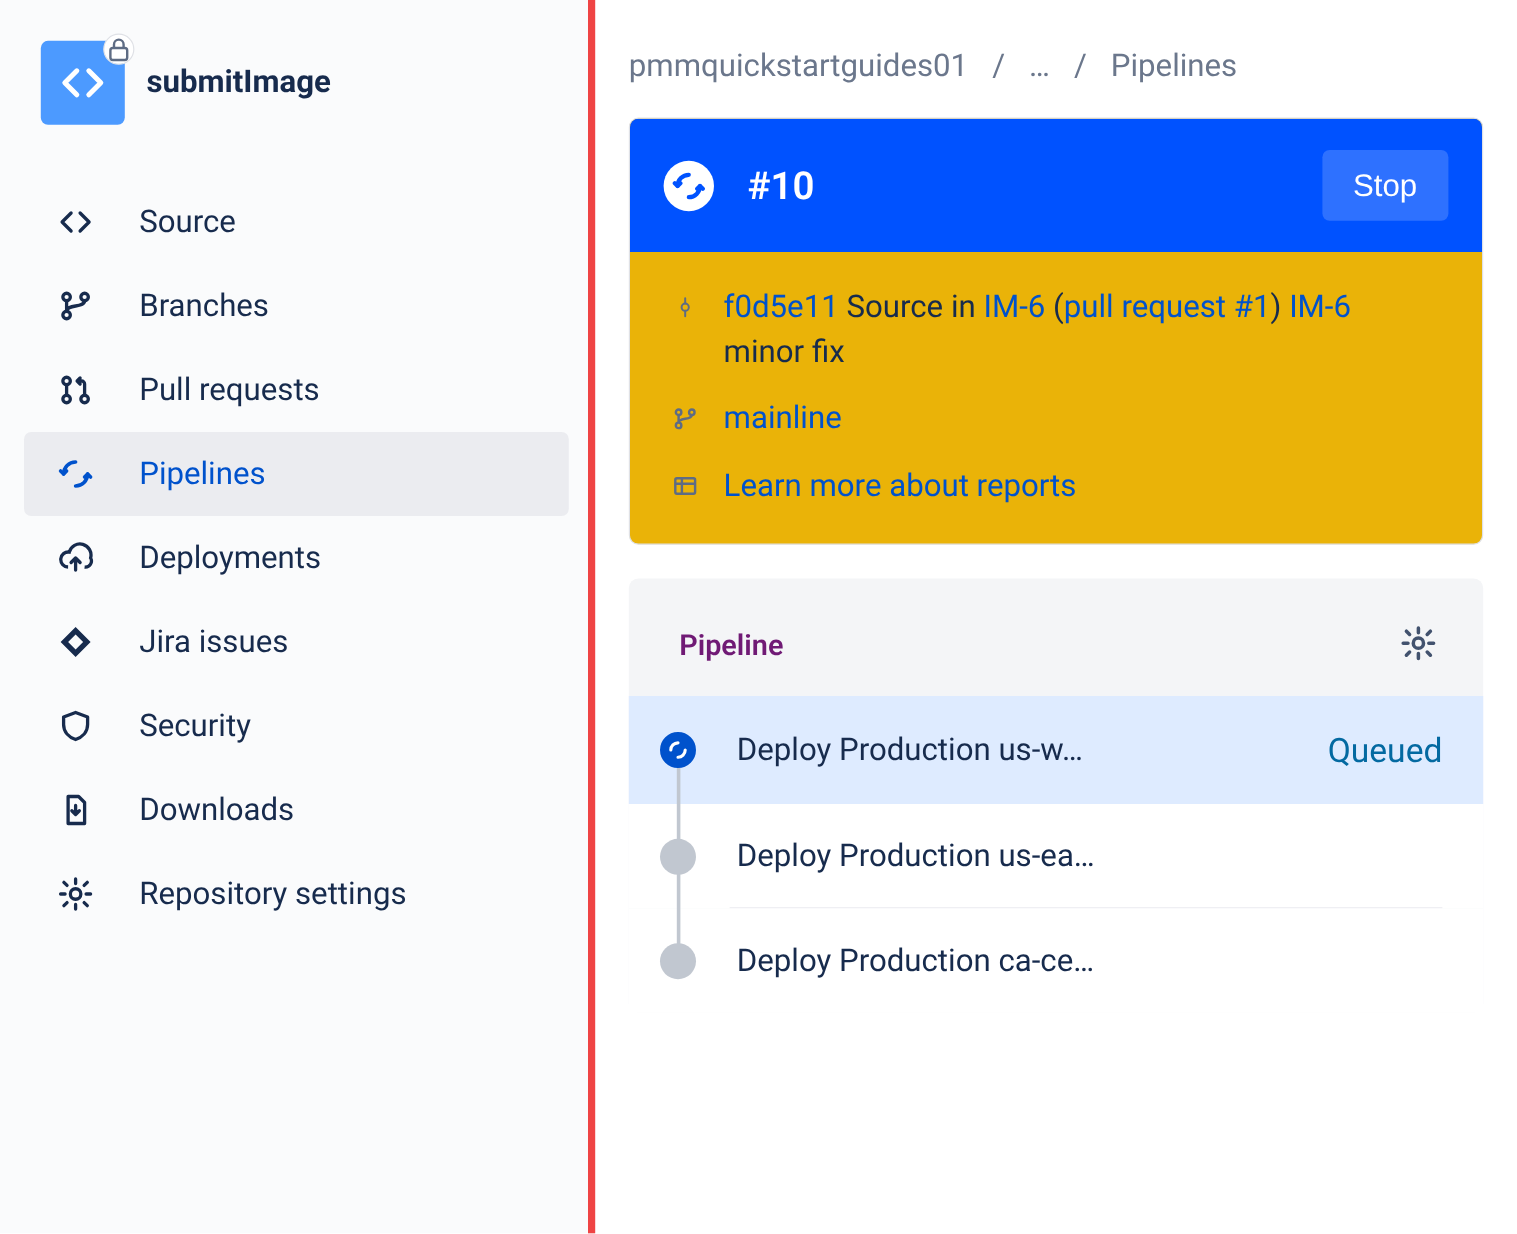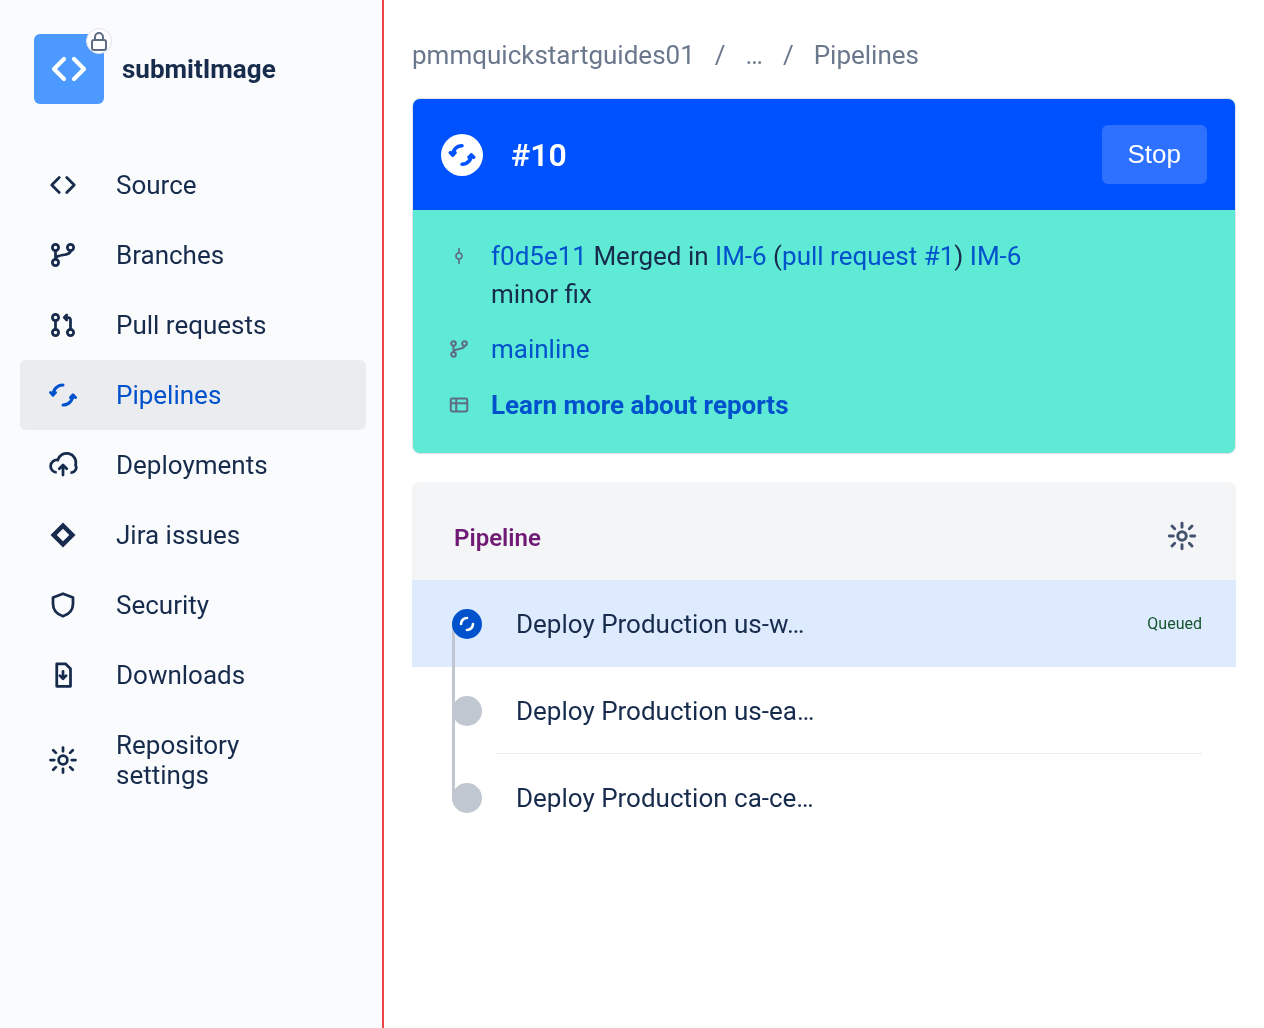--- a/index.html
+++ b/index.html
@@ -7,23 +7,23 @@
     font-family: -apple-system, BlinkMacSystemFont, "Segoe UI", Roboto, Helvetica, Arial, sans-serif;
     background: #fff;
     color: #172B4D;
     display: flex;
     width: 1264px;
     height: 1028px;
     overflow: hidden;
   }
   
   .sidebar {
-    width: 384px;
+    width: 496px;
     background: #FAFBFC;
-    border-right: 2px solid #ef4444;
+    border-right: 6px solid #ef4444;
     padding: 24px 16px 24px 20px;
   }
   .repo-header {
     display: flex;
     align-items: center;
     gap: 18px;
     padding: 10px 14px 28px 14px;
   }
   .repo-icon {
     width: 70px; height: 70px;
@@ -77,21 +77,21 @@
     display: flex;
     gap: 20px;
     align-items: center;
   }
   .breadcrumb .sep { color: #6B778C; }
   
   .run-card {
     border-radius: 8px;
     overflow: hidden;
     border: 1px solid #DFE1E6;
-    background: #5eead4;
+    background: #eab308;
   }
   .run-header {
     background: #0052FF;
     color: #fff;
     display: flex;
     align-items: center;
     padding: 26px 28px;
     gap: 28px;
   }
   .run-status-icon {
@@ -125,21 +125,21 @@
     font-size: 26px;
     color: #172B4D;
   }
   .run-row .row-icon {
     width: 24px; height: 28px; flex-shrink:0;
     display:flex; align-items:center; justify-content:center;
     margin-top: 4px;
   }
   .run-row .row-text { line-height: 1.45; }
   .link { color: #0052CC; }
-  .link.bold { font-weight: 700; }
+  .link.bold { font-weight: 400; }
   .avatar-row { display:flex; align-items:center; justify-content: space-between; }
   .avatar {
     width: 46px; height: 46px; border-radius: 50%;
     background: #00875A; color:#fff;
     display:flex; align-items:center; justify-content:center;
     font-size: 17px; font-weight: 600;
     flex-shrink:0;
   }
   
   .steps-card {
@@ -149,21 +149,21 @@
   }
   .steps-header {
     display:flex; align-items:center; justify-content:space-between;
     padding: 12px 38px 24px 42px;
   }
   .steps-title { font-size: 24px; font-weight: 600; color: #701a75; }
   .gear { cursor:pointer; }
   .step-list { }
   .step-item {
     display:flex; align-items:center;
-    padding: 28px 34px 28px 40px;
+    padding: 28px 34px 28px 26px;
     gap: 34px;
     font-size: 26px;
     position: relative;
     border-top: 1px solid transparent;
   }
   .step-item.active { background: #DEEBFF; }
   .step-item:not(.active) { background: #fff; }
   .step-item:not(:last-child)::after{
     content:"";
     position:absolute;
@@ -179,21 +179,21 @@
     z-index:1;
   }
   .step-status.running { background:#0052CC; border: 3px solid #0052CC; }
   .step-status.pending { background:#C1C7D0; }
   .step-line {
     position:absolute;
     left: 40px; top: -46px; width: 3px; height: 92px;
     background: #C1C7D0;
   }
   .step-name { flex:1; color:#172B4D; white-space:nowrap; overflow:hidden; text-overflow:ellipsis; }
-  .step-state { color:#14532d; font-size:16px; }
+  .step-state { color:#0369a1; font-size:28px; }
 </style>
 </head>
 <body>
 
 <aside class="sidebar">
   <div class="repo-header">
     <div class="repo-icon">
       <svg viewBox="0 0 24 24" fill="none">
         <path d="M9 18L3 12L9 6" stroke="#fff" stroke-width="2.5" stroke-linecap="round" stroke-linejoin="round"></path>
         <path d="M15 6L21 12L15 18" stroke="#fff" stroke-width="2.5" stroke-linecap="round" stroke-linejoin="round"></path>
@@ -318,21 +318,21 @@
 
     <div class="run-body">
       <div class="run-row">
         <span class="row-icon">
           <svg width="18" height="24" viewBox="0 0 24 24" fill="none">
               <circle cx="12" cy="12" r="4" stroke="#5E6C84" stroke-width="2.2"></circle>
               <path d="M12 2v6M12 16v6" stroke="#5E6C84" stroke-width="2.2" stroke-linecap="round"></path>
             </svg>
         </span>
         <span class="row-text">
-          <span class="link">f0d5e11</span><span> Merged in </span><span class="link">IM-6</span><span> (</span><span class="link">pull request #1</span><span>) </span><span class="link">IM-6</span><br>
+          <span class="link">f0d5e11</span><span> Source in </span><span class="link">IM-6</span><span> (</span><span class="link">pull request #1</span><span>) </span><span class="link">IM-6</span><br>
           <span>minor fix</span>
         </span>
       </div>
 
       <div class="run-row">
         <span class="row-icon">
           <svg width="22" height="22" viewBox="0 0 24 24" fill="none">
               <circle cx="6" cy="6" r="2.5" stroke="#5E6C84" stroke-width="2.2"></circle>
               <circle cx="6" cy="18" r="2.5" stroke="#5E6C84" stroke-width="2.2"></circle>
               <circle cx="18" cy="6" r="2.5" stroke="#5E6C84" stroke-width="2.2"></circle>

